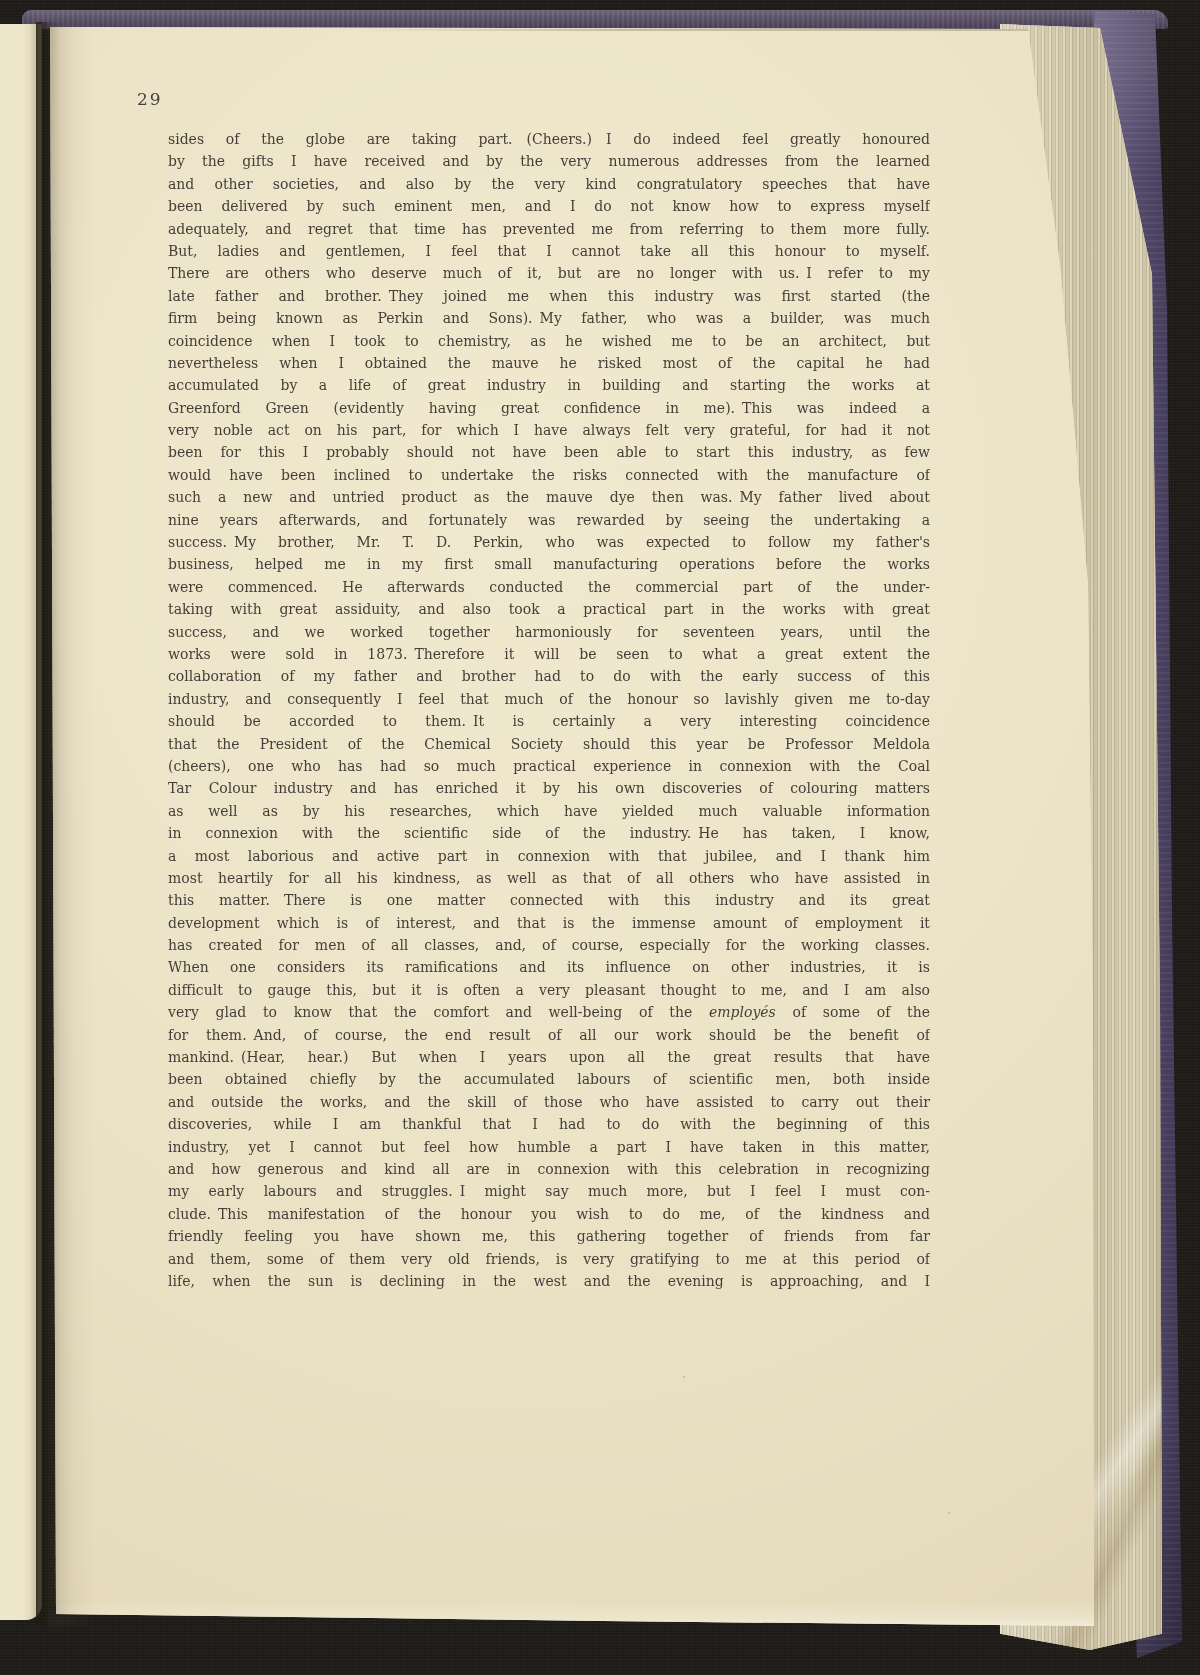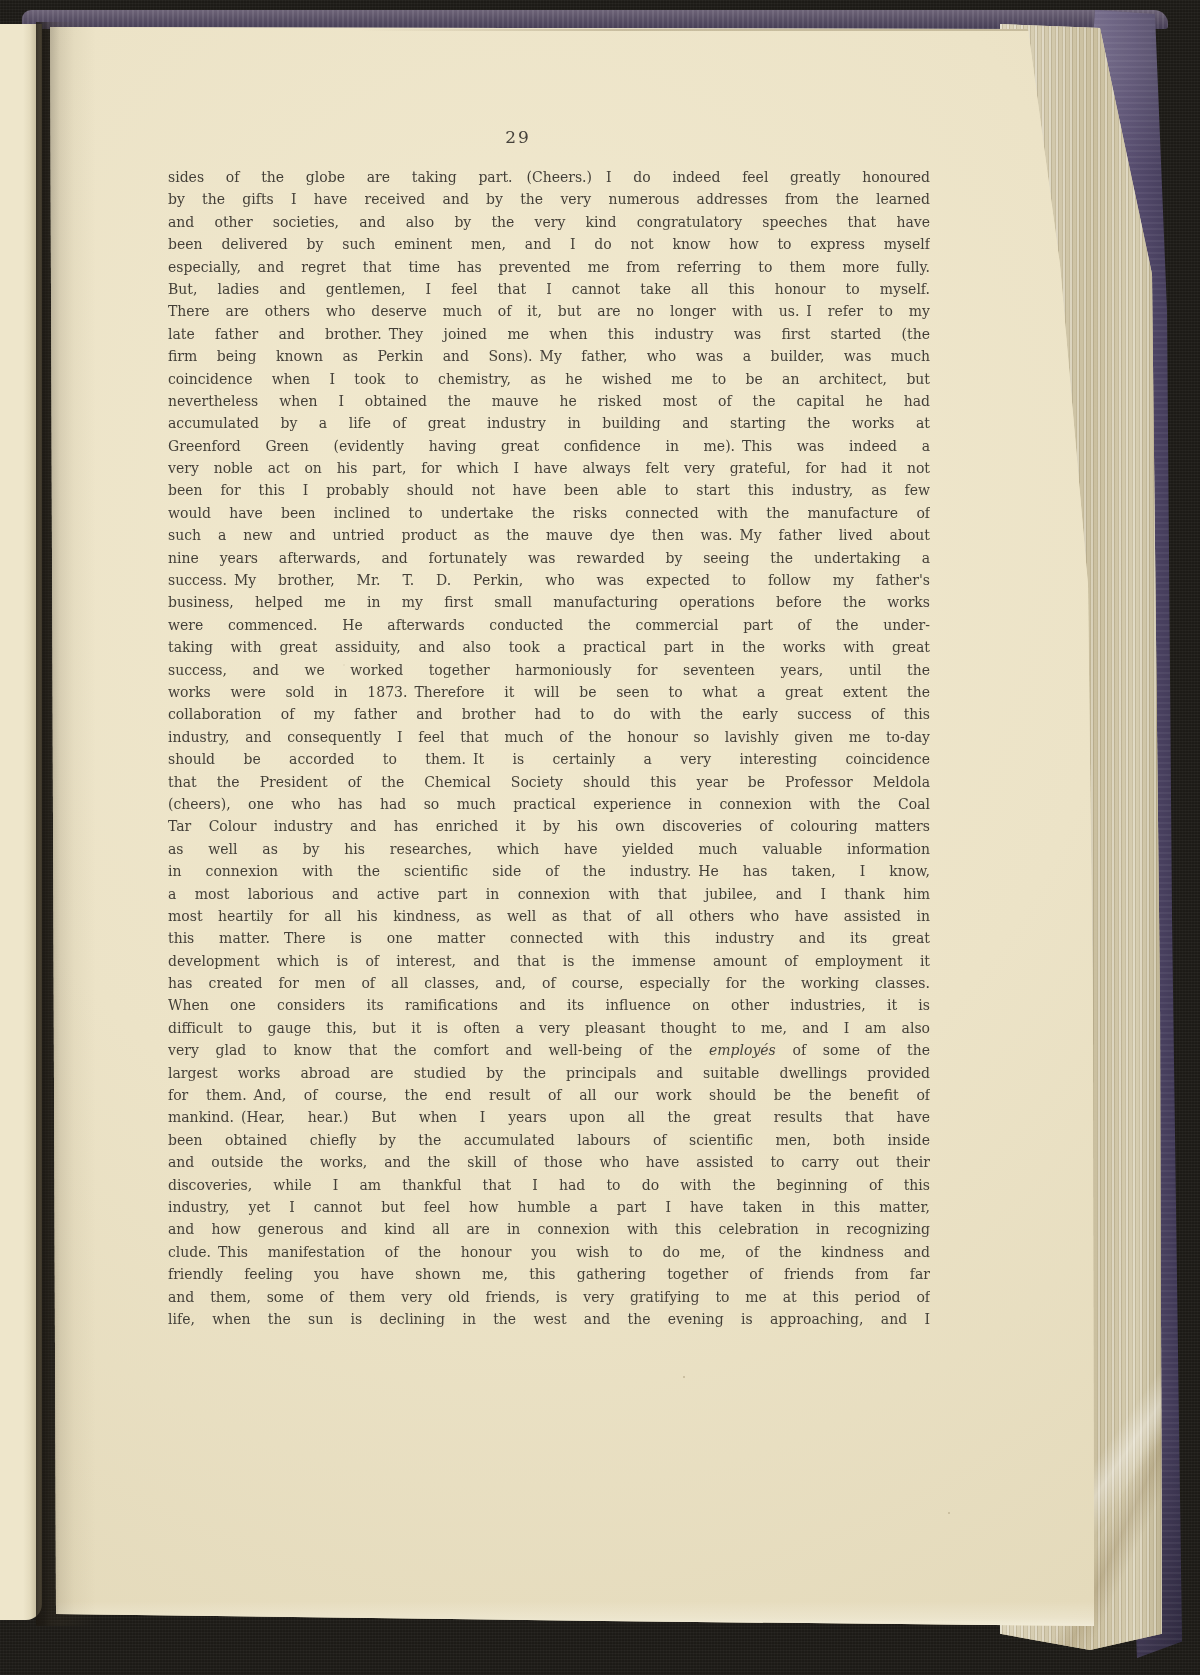--- a/index.html
+++ b/index.html
@@ -70,22 +70,22 @@
       radial-gradient(1px 2px at 300px 640px, rgba(100,80,45,0.3), transparent 70%),
       linear-gradient(0deg, rgba(255,255,248,0.5) 0px, rgba(255,255,248,0.25) 9px, transparent 26px),
       radial-gradient(ellipse 120% 90% at 46% 30%, #f1e9cf 0%, #ece3c7 48%, #e4dabb 88%, #ddd2b2 100%);
   }
   .page::after{ 
     content:"";position:absolute;left:0;top:4px;width:100%;height:2px;
     background:linear-gradient(90deg, transparent 0 30%, rgba(130,115,80,0.35) 55% 95%, transparent);
   }
 
   .page-number{
-    position:relative;margin:102px 0 0 124px;width:762px;height:22px;
-    text-align:center;left:-31px;
+    position:relative;margin:64px 0 0 124px;width:762px;height:22px;
+    left:-31px;
     font-size:17px;letter-spacing:2px;color:#45413a;
   }
   .text-block{
     margin:17px 0 0 124px;width:762px;
     font-size:14px;line-height:22.4px;color:#433f38;
     text-rendering:optimizeLegibility;
   }
   .line{
     text-align:justify;text-align-last:justify;text-justify:inter-word;
     height:22.4px;overflow:hidden;white-space:normal;
@@ -100,21 +100,21 @@
   <div class="cover-right"></div>
   <div class="page-stack"></div>
   <div class="facing-page"></div>
   <div class="page">
     <div class="page-number">29</div>
     <div class="text-block">
         <div class="line">sides of the globe are taking part. (Cheers.) I do indeed feel greatly honoured</div>
         <div class="line">by the gifts I have received and by the very numerous addresses from the learned</div>
         <div class="line">and other societies, and also by the very kind congratulatory speeches that have</div>
         <div class="line">been delivered by such eminent men, and I do not know how to express myself</div>
-        <div class="line">especially, and regret that time has prevented me from referring to them more fully.</div>
+        <div class="line">adequately, and regret that time has prevented me from referring to them more fully.</div>
         <div class="line">But, ladies and gentlemen, I feel that I cannot take all this honour to myself.</div>
         <div class="line">There are others who deserve much of it, but are no longer with us. I refer to my</div>
         <div class="line">late father and brother. They joined me when this industry was first started (the</div>
         <div class="line">firm being known as Perkin and Sons). My father, who was a builder, was much</div>
         <div class="line">coincidence when I took to chemistry, as he wished me to be an architect, but</div>
         <div class="line">nevertheless when I obtained the mauve he risked most of the capital he had</div>
         <div class="line">accumulated by a life of great industry in building and starting the works at</div>
         <div class="line">Greenford Green (evidently having great confidence in me). This was indeed a</div>
         <div class="line">very noble act on his part, for which I have always felt very grateful, for had it not</div>
         <div class="line">been for this I probably should not have been able to start this industry, as few</div>
@@ -136,28 +136,28 @@
         <div class="line">as well as by his researches, which have yielded much valuable information</div>
         <div class="line">in connexion with the scientific side of the industry. He has taken, I know,</div>
         <div class="line">a most laborious and active part in connexion with that jubilee, and I thank him</div>
         <div class="line">most heartily for all his kindness, as well as that of all others who have assisted in</div>
         <div class="line">this matter. There is one matter connected with this industry and its great</div>
         <div class="line">development which is of interest, and that is the immense amount of employment it</div>
         <div class="line">has created for men of all classes, and, of course, especially for the working classes.</div>
         <div class="line">When one considers its ramifications and its influence on other industries, it is</div>
         <div class="line">difficult to gauge this, but it is often a very pleasant thought to me, and I am also</div>
         <div class="line">very glad to know that the comfort and well-being of the <em>employés</em> of some of the</div>
-        <div class="line">largest works abroad are studied by the principals and suitable dwellings provided</div>
         <div class="line">for them. And, of course, the end result of all our work should be the benefit of</div>
         <div class="line">mankind. (Hear, hear.) But when I years upon all the great results that have</div>
         <div class="line">been obtained chiefly by the accumulated labours of scientific men, both inside</div>
         <div class="line">and outside the works, and the skill of those who have assisted to carry out their</div>
         <div class="line">discoveries, while I am thankful that I had to do with the beginning of this</div>
         <div class="line">industry, yet I cannot but feel how humble a part I have taken in this matter,</div>
         <div class="line">and how generous and kind all are in connexion with this celebration in recognizing</div>
+        <div class="line">my early labours and struggles. I might say much more, but I feel I must con-</div>
         <div class="line">clude. This manifestation of the honour you wish to do me, of the kindness and</div>
         <div class="line">friendly feeling you have shown me, this gathering together of friends from far</div>
         <div class="line">and them, some of them very old friends, is very gratifying to me at this period of</div>
         <div class="line">life, when the sun is declining in the west and the evening is approaching, and I</div>
       </div>
   </div>
   <div class="gutter"></div>
 </div>
 
 </body></html>

